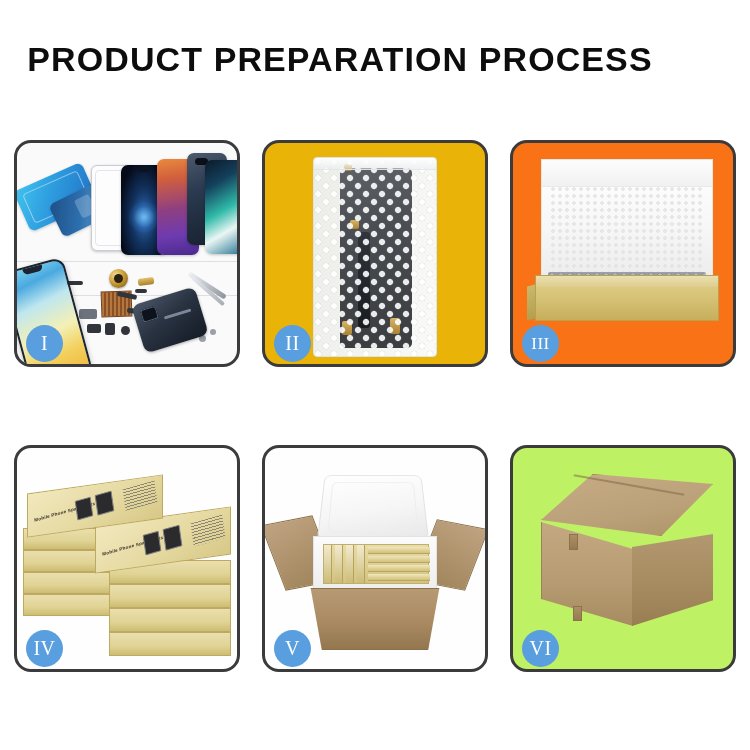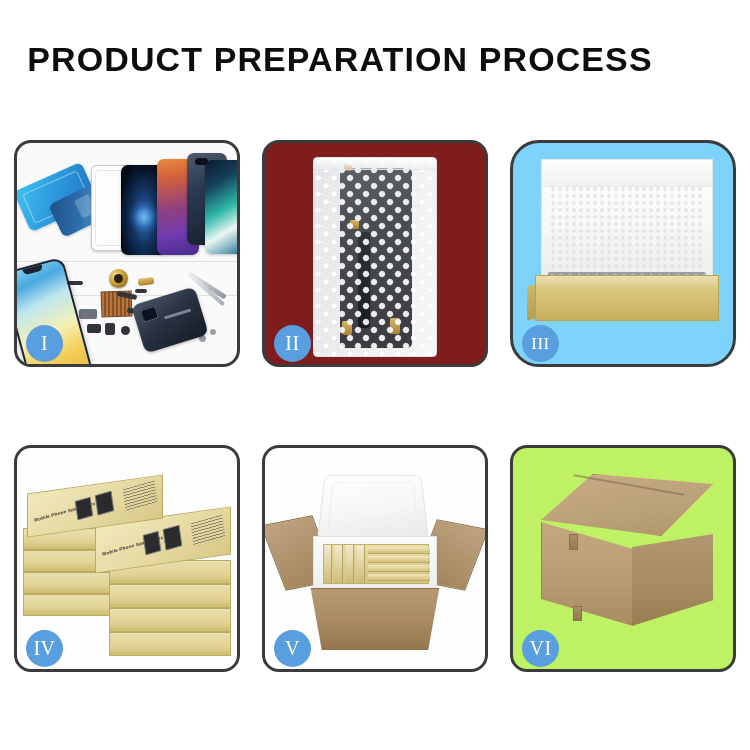--- a/index.html
+++ b/index.html
@@ -233,21 +233,21 @@
     transform: rotate(-15deg);
     box-shadow: 0 2px 5px rgba(0,0,0,.25);
     border: 2px solid #1b2430;
   }
   .ph-big::after{
     content:""; position:absolute; left:33%; top:0; width:34%; height:6px;
     background:#1b2430; border-radius:0 0 5px 5px;
   }
 
   
-  .p2 { background:#7f1d1d; }
+  .p2 { background:#eab308; }
   .bag {
     position:absolute; left:48px; top:14px; width:124px; height:200px;
     background: linear-gradient(100deg, rgba(236,240,243,.95), rgba(250,252,253,.98));
     border: 1px solid #dfe3e7;
     border-radius: 4px;
     overflow:hidden;
   }
   .bubbles {
     position:absolute; inset:0;
     background-image:
@@ -271,21 +271,21 @@
     position:absolute; background: linear-gradient(180deg,#e0bb6a,#b0862f);
     border-radius:2px; opacity:.95;
   }
   .bag-top {
     position:absolute; left:0; right:0; top:0; height:12px;
     background: linear-gradient(180deg, rgba(255,255,255,.9), rgba(233,238,242,.5));
     border-bottom: 1px solid rgba(200,208,216,.5);
   }
 
   
-  .p3 { background:#7dd3fc;border-radius:29px; }
+  .p3 { background:#f97316; }
   .foamlid {
     position:absolute; left:28px; top:16px; width:172px; height:122px;
     background: linear-gradient(180deg,#ffffff 0%,#f7f7f7 55%,#ececec 100%);
     border:1px solid #e7e7e7;
   }
   .foamlid::before{
     content:""; position:absolute; left:0; top:0; width:100%; height:26px;
     background: linear-gradient(180deg,#fdfdfd,#f1f1f1);
     border-bottom:1px solid #e9e9e9;
   }

